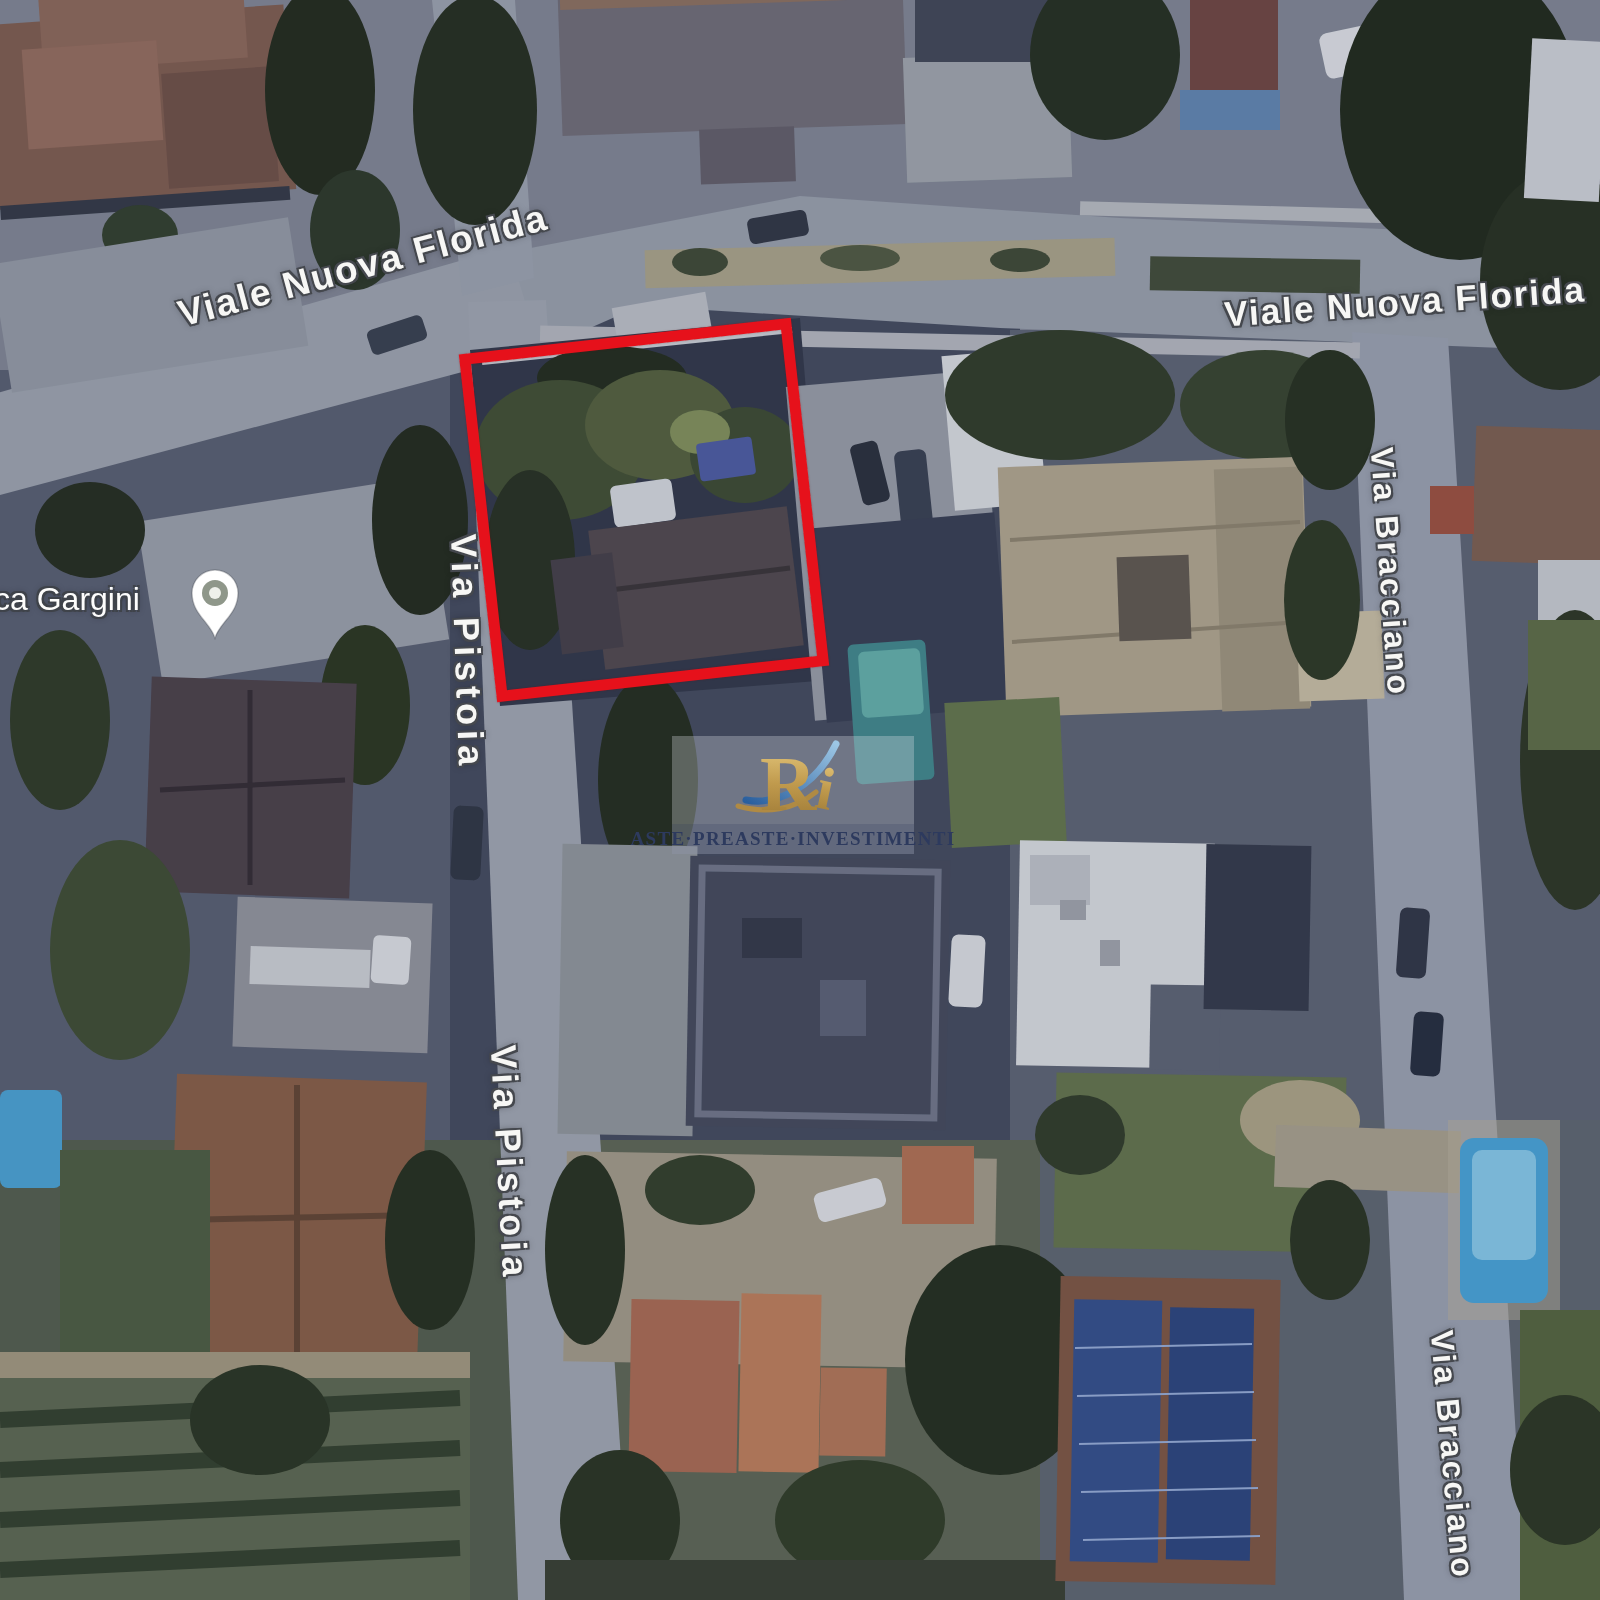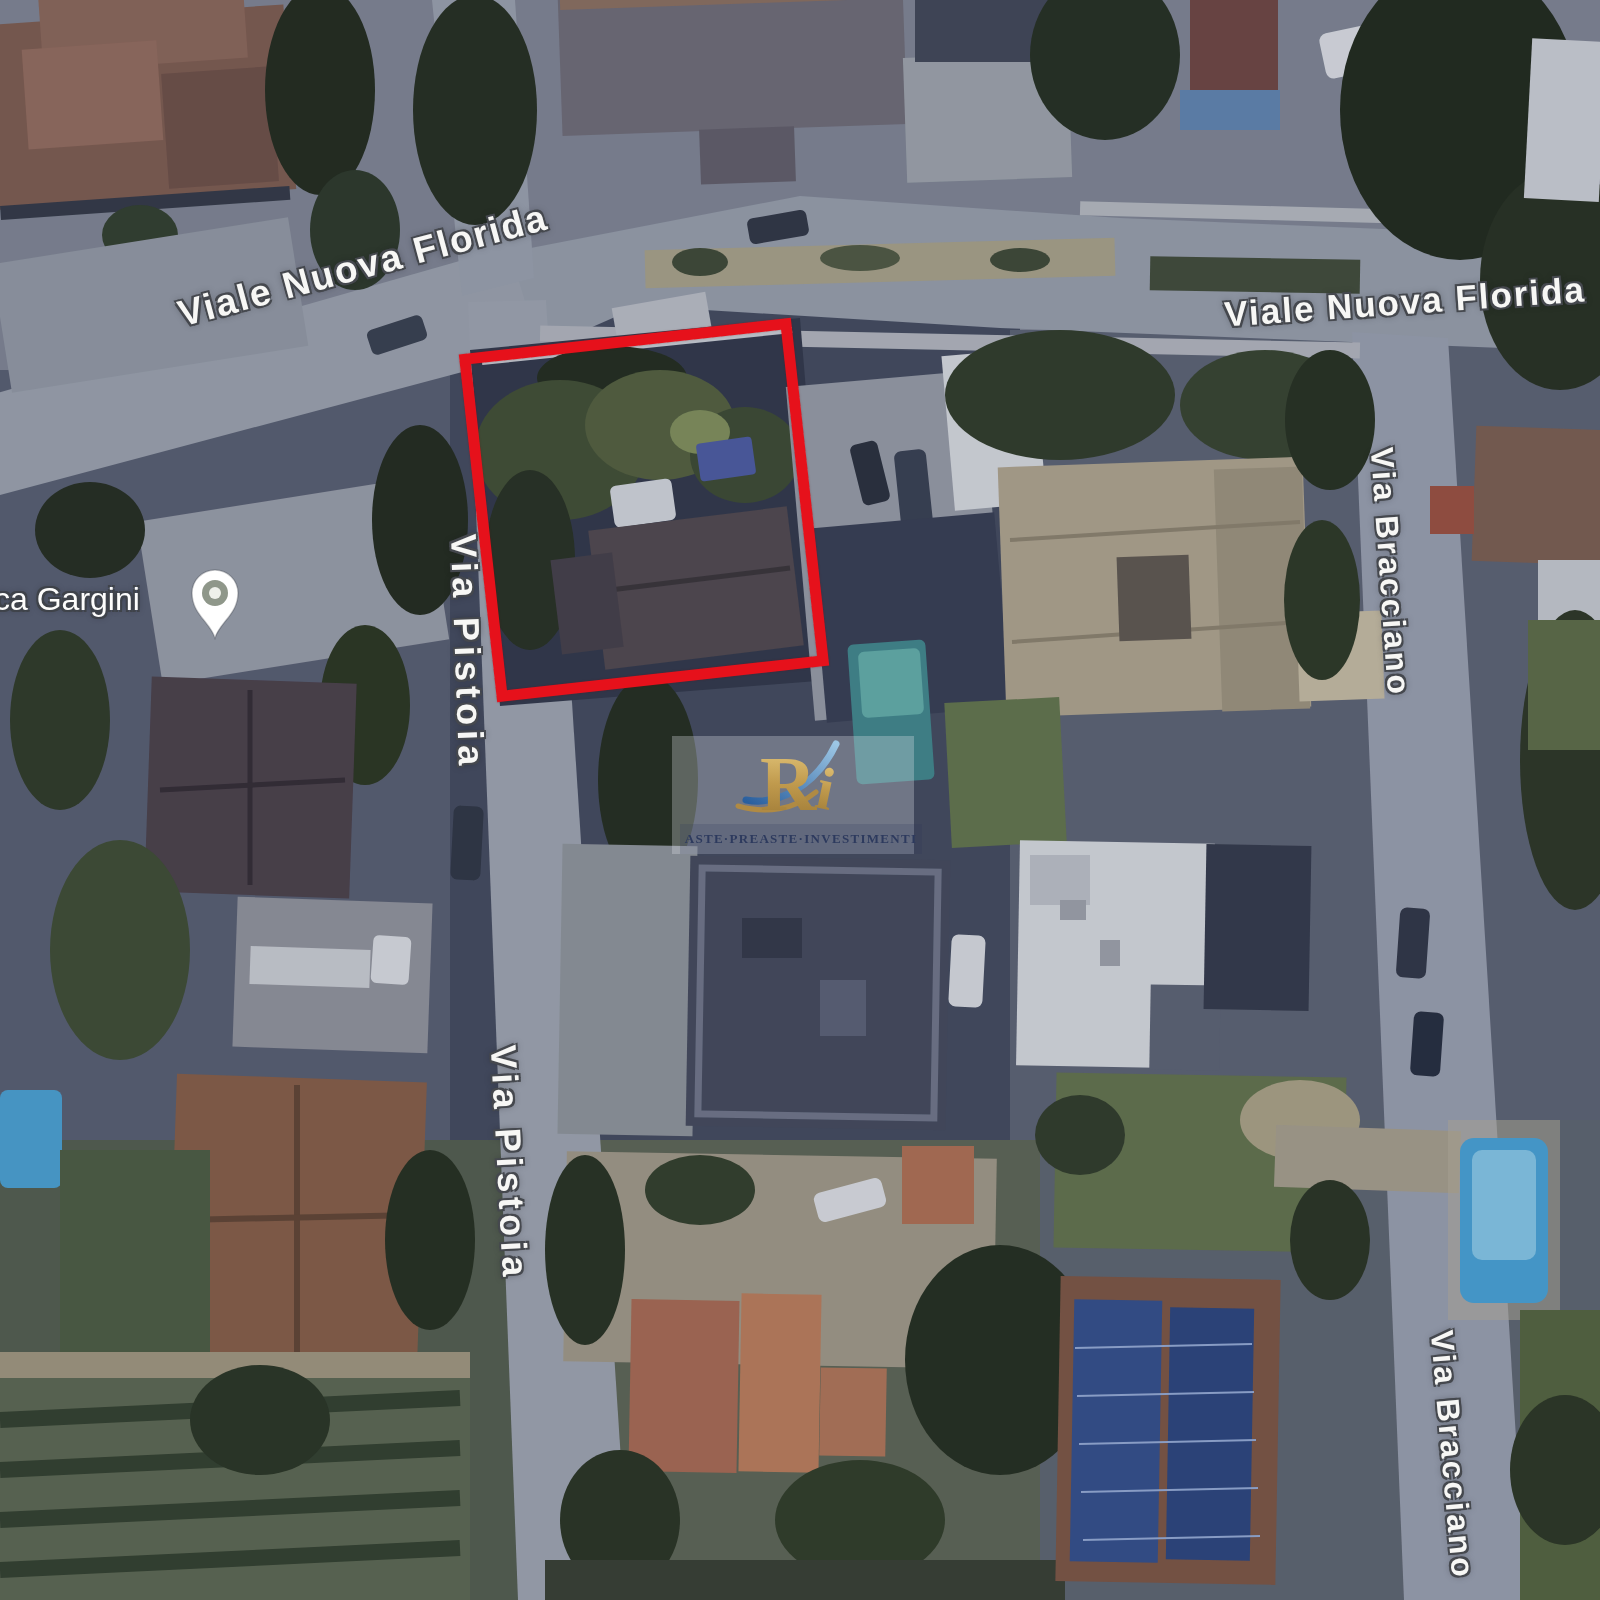--- a/index.html
+++ b/index.html
@@ -31,24 +31,24 @@
   
   .highlight{position:absolute;left:477px;top:335px;width:312px;height:328px;
     border:11px solid #e6111b;transform:rotate(-6.3deg);transform-origin:center;
     box-shadow:0 0 2px rgba(120,0,0,.35), inset 0 0 2px rgba(120,0,0,.35);}
   
   .pin{position:absolute;left:188px;top:566px;width:54px;height:74px;}
   
   .watermark{position:absolute;left:672px;top:736px;width:242px;height:118px;
     background:rgba(225,229,236,.30);}
   .wm-logo{position:absolute;left:50%;top:-2px;transform:translateX(-50%);}
-  .wm-caption{position:absolute;left:8px;bottom:0;width:100%;height:30px;
+  .wm-caption{position:absolute;left:0;bottom:0;width:100%;height:30px;
     background:rgba(44,56,88,.20);display:flex;align-items:center;justify-content:center;
     color:#2d3a5e;font-family:"Liberation Serif",serif;font-weight:700;
-    font-size:13px;letter-spacing:1.3px;white-space:nowrap;}
+    font-size:19px;letter-spacing:1.3px;white-space:nowrap;}
 </style>
 </head>
 <body>
 
 <div class="frame">
 
   <svg class="scene" viewBox="0 0 1600 1600">
 
     <g>
       <rect x="0" y="0" width="1600" height="1600" fill="#6b7384"></rect>

